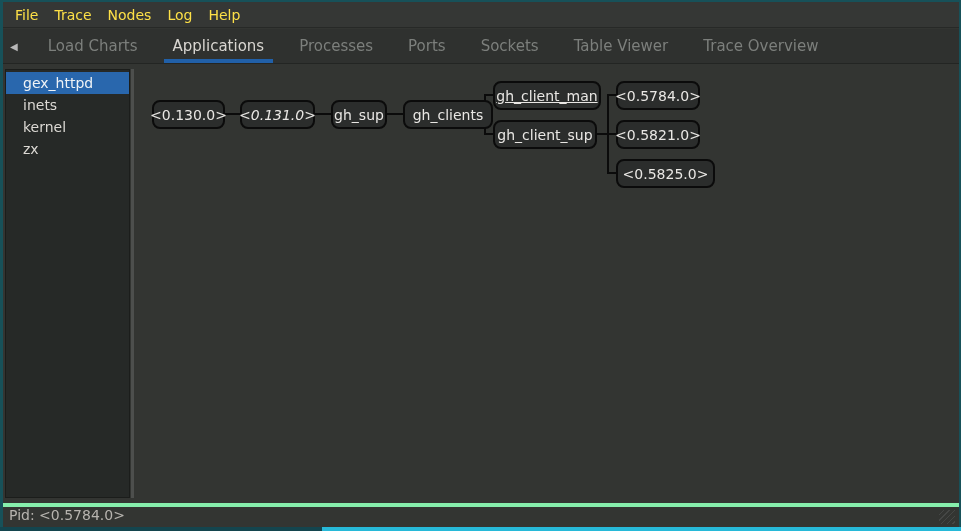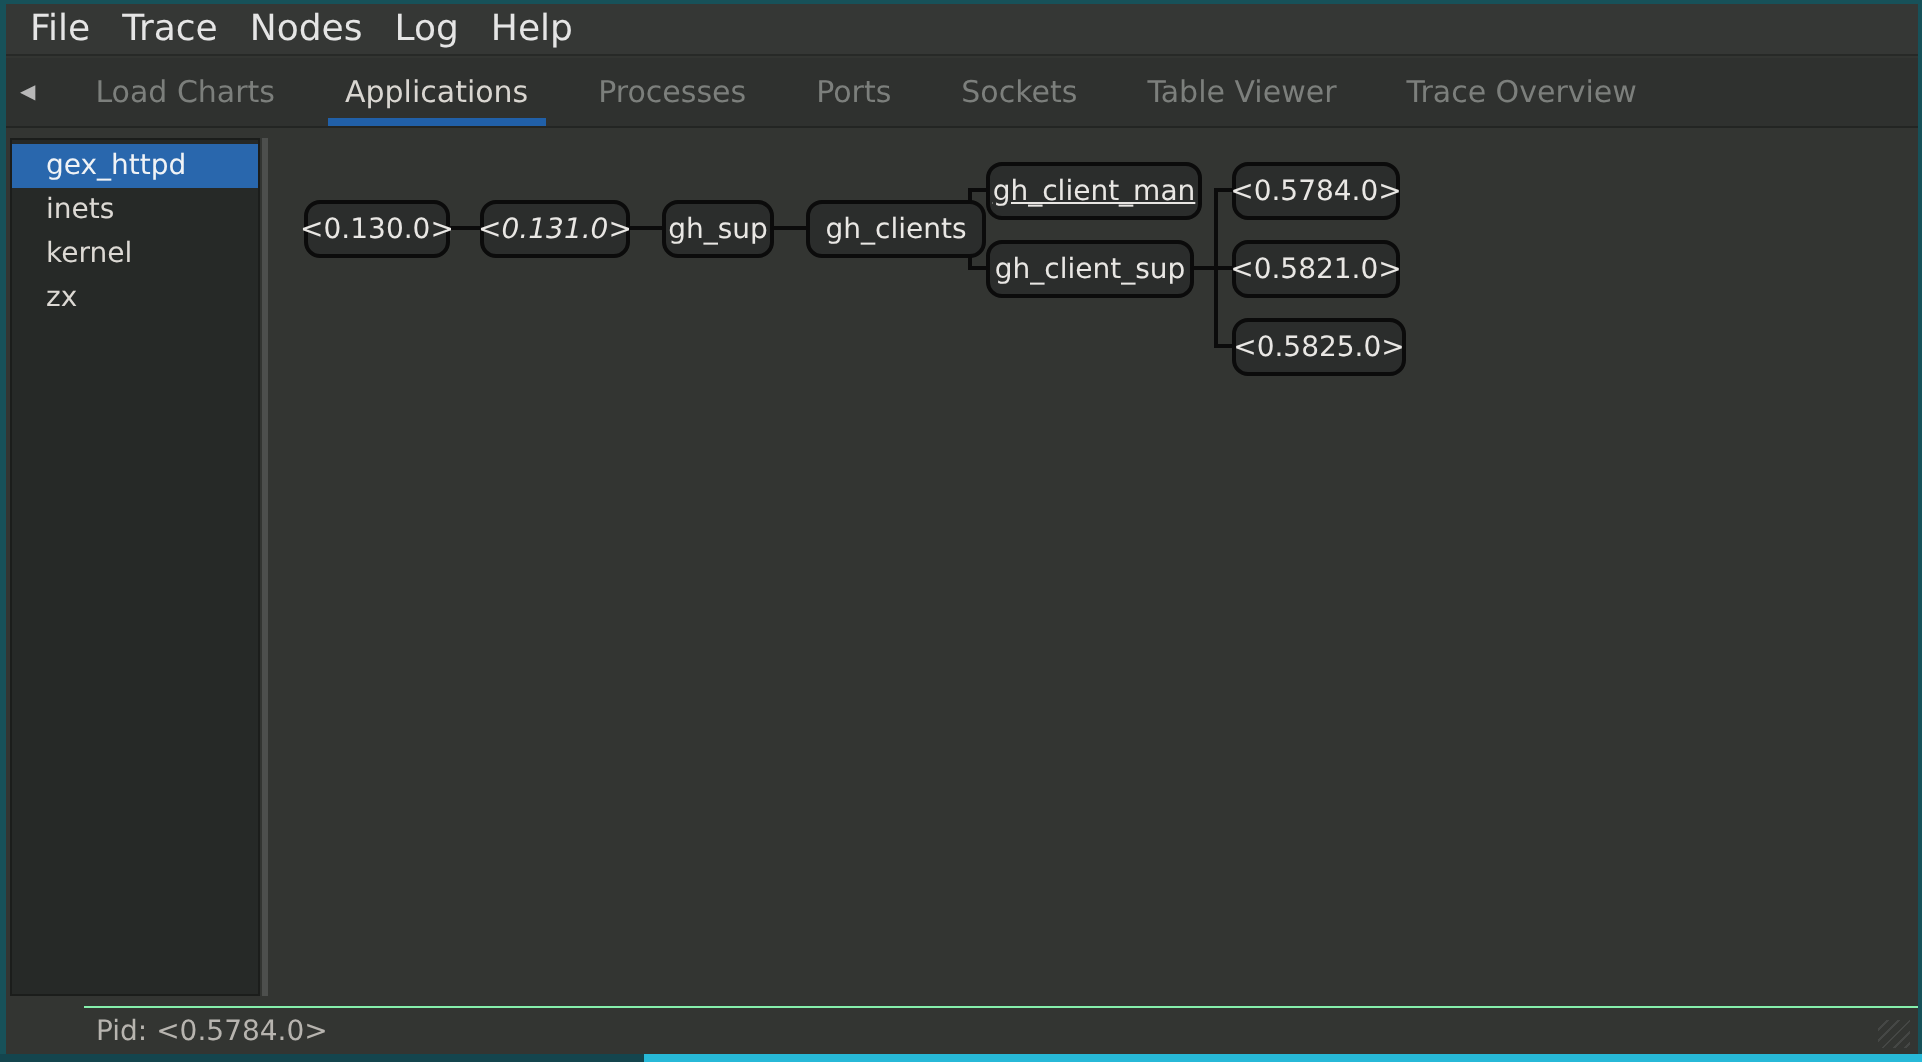--- a/index.html
+++ b/index.html
@@ -17,21 +17,21 @@
   .b-bot-l  { position:absolute; left:0; top:527px; width:322px; height:4px; background:#14454e; }
   .b-bot-r  { position:absolute; left:322px; top:527px; width:639px; height:4px; background:#27b9d8; }
 
   
   .menubar {
     position:absolute; left:3px; right:2px; top:2px; height:26px;
     background:#353735; display:flex; align-items:center;
     padding-left:4px; border-bottom:1px solid #272927;
   }
   .menu-item {
-    color:#e5e5e5; font-size:18px; padding:0 8px; height:26px;
+    color:#fde047; font-size:14px; padding:0 8px; height:26px;
     display:flex; align-items:center; cursor:default;
   }
 
   
   .tabbar {
     position:absolute; left:3px; right:2px; top:29px; height:35px;
     background:#2f312f; display:flex; align-items:stretch;
     border-bottom:1px solid #232523;
   }
   .tab-arrow {
@@ -69,22 +69,22 @@
   .pnode {
     position:absolute; background:#2b2d2c; border:2px solid #0b0b0b; border-radius:8px;
     color:#e9e7e4; font-size:14px; display:flex; align-items:center; justify-content:center;
     white-space:nowrap; pointer-events:auto; cursor:default;
   }
   .edge { position:absolute; background:#0b0b0b; }
 
   
   .statusbar {
     position:absolute; left:3px; right:2px; top:503px; height:24px;
-    background:#333532; border-top:1px solid #86efac;
-    display:flex; align-items:center; padding-left:6px;margin-left:39px;
+    background:#333532; border-top:4px solid #86efac;
+    display:flex; align-items:flex-start; padding-left:6px;
   }
   .status-text { color:#b7b4af; font-size:14px; }
   .grip {
     position:absolute; right:4px; bottom:3px; width:16px; height:14px;
     background:repeating-linear-gradient(135deg, transparent 0 3px, #454745 3px 4px);
   }
 </style>
 </head>
 <body>
 
@@ -134,21 +134,21 @@
         <div class="edge" style="left: 607px; top: 133px; width: 9px; height: 2px;"></div>
         <div class="edge" style="left: 607px; top: 172px; width: 9px; height: 2px;"></div>
         <div class="pnode" style="left: 152px; top: 100px; width: 73px; height: 29px;">&lt;0.130.0&gt;</div>
         <div class="pnode" style="left: 240px; top: 100px; width: 75px; height: 29px; font-style: italic;">&lt;0.131.0&gt;</div>
         <div class="pnode" style="left: 331px; top: 100px; width: 56px; height: 29px;">gh_sup</div>
         <div class="pnode" style="left: 403px; top: 100px; width: 90px; height: 29px;">gh_clients</div>
         <div class="pnode" style="left: 493px; top: 81px; width: 108px; height: 29px; text-decoration: underline;">gh_client_man</div>
         <div class="pnode" style="left: 493px; top: 120px; width: 104px; height: 29px;">gh_client_sup</div>
         <div class="pnode" style="left: 616px; top: 81px; width: 84px; height: 29px;">&lt;0.5784.0&gt;</div>
         <div class="pnode" style="left: 616px; top: 120px; width: 84px; height: 29px;">&lt;0.5821.0&gt;</div>
-        <div class="pnode" style="left: 616px; top: 159px; width: 87px; height: 29px;">&lt;0.5825.0&gt;</div>
+        <div class="pnode" style="left: 616px; top: 159px; width: 99px; height: 29px;">&lt;0.5825.0&gt;</div>
       </div>
   </div>
 
   <div class="statusbar">
     <span class="status-text">Pid: &lt;0.5784.0&gt;</span>
     <div class="grip"></div>
   </div>
 
   <div class="b-top"></div>
   <div class="b-left"></div>

